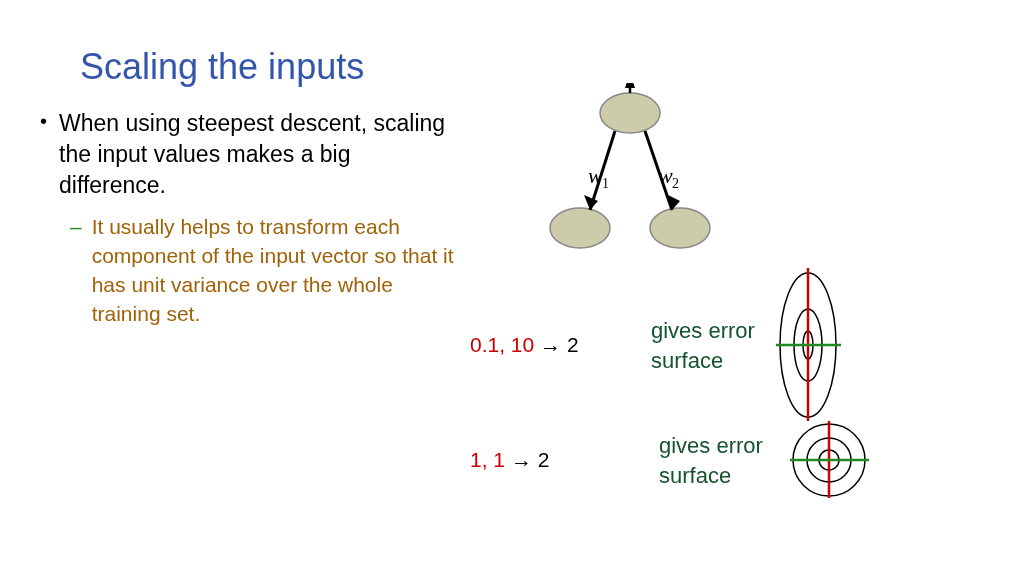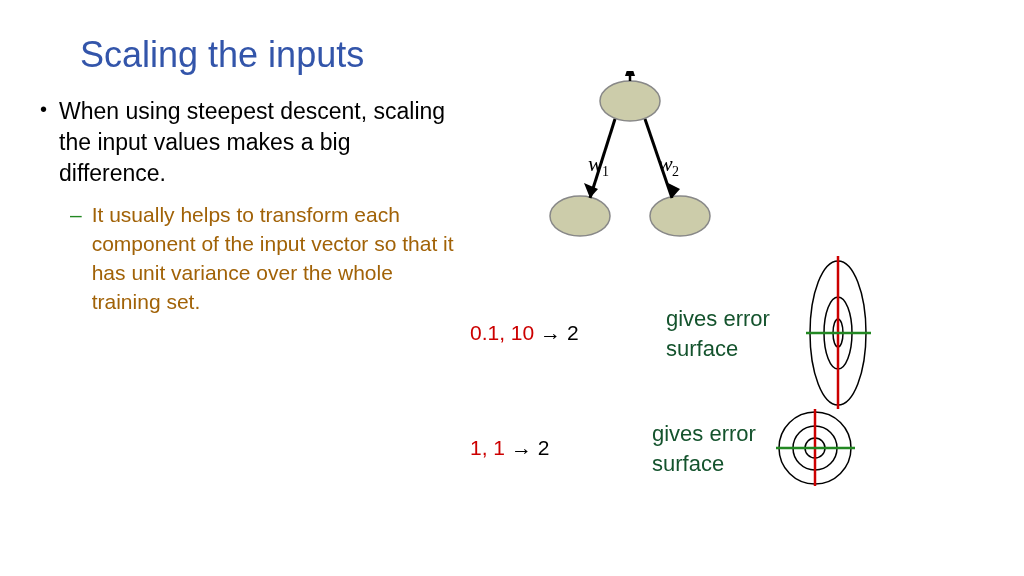--- a/index.html
+++ b/index.html
@@ -9,21 +9,21 @@
       background: white;
       font-family: 'Segoe UI', Arial, sans-serif;
       overflow: hidden;
       position: relative;
     }
 
     .slide {
       width: 916px;
       height: 576px;
       position: relative;
-      padding: 34px 40px;
+      padding: 46px 40px;
     }
 
     .title {
       color: #3355aa;
       font-size: 36px;
       font-weight: 400;
       margin-bottom: 20px;
       margin-left: 40px;
     }
 
@@ -184,21 +184,21 @@
         <line x1="110" y1="10" x2="110" y2="-10" stroke="black" stroke-width="2.5"></line>
         <polygon points="110,-10 105,5 115,5" fill="black"></polygon>
 
         <text x="68" y="100" font-size="22" font-style="italic" font-family="serif" fill="black">w</text>
         <text x="82" y="105" font-size="14" font-family="serif" fill="black">1</text>
 
         <text x="138" y="100" font-size="22" font-style="italic" font-family="serif" fill="black">w</text>
         <text x="152" y="105" font-size="14" font-family="serif" fill="black">2</text>
       </svg>
 
-      <div class="error-section-top" style="position:absolute; top:155px; left:0px; display:flex; align-items:center; gap:23px;">
+      <div class="error-section-top" style="position:absolute; top:155px; left:0px; display:flex; align-items:center; gap:8px;">
         <div class="data-values" style="font-size:21px; line-height:1.75; min-width:165px;">
           <div>
             <span class="val-red">0.1,  10</span>
             <span class="val-black"> → </span>
             <span class="val-black">2</span>
           </div>
         </div>
 
         <div class="gives-error-text" style="margin-left:8px;">gives error<br>surface</div>
 
@@ -209,21 +209,21 @@
           <ellipse cx="37" cy="82" rx="14" ry="36" fill="none" stroke="black" stroke-width="1.5"></ellipse>
 
           <ellipse cx="37" cy="82" rx="5" ry="14" fill="none" stroke="black" stroke-width="1.5"></ellipse>
 
           <line x1="37" y1="5" x2="37" y2="158" stroke="#cc0000" stroke-width="2.5"></line>
 
           <line x1="5" y1="82" x2="70" y2="82" stroke="#228822" stroke-width="2.5"></line>
         </svg>
       </div>
 
-      <div class="error-section-bottom" style="position:absolute; top:310px; left:0px; display:flex; align-items:center; gap:9px;">
+      <div class="error-section-bottom" style="position:absolute; top:310px; left:0px; display:flex; align-items:center; gap:16px;">
         <div class="data-values" style="font-size:21px; line-height:1.75; min-width:165px;">
           <div>
             <span class="val-red">1,   1</span>
             <span class="val-black"> → </span>
             <span class="val-black">2</span>
           </div>
         </div>
 
         <div class="gives-error-text" style="margin-left:8px;">gives error<br>surface</div>
 

